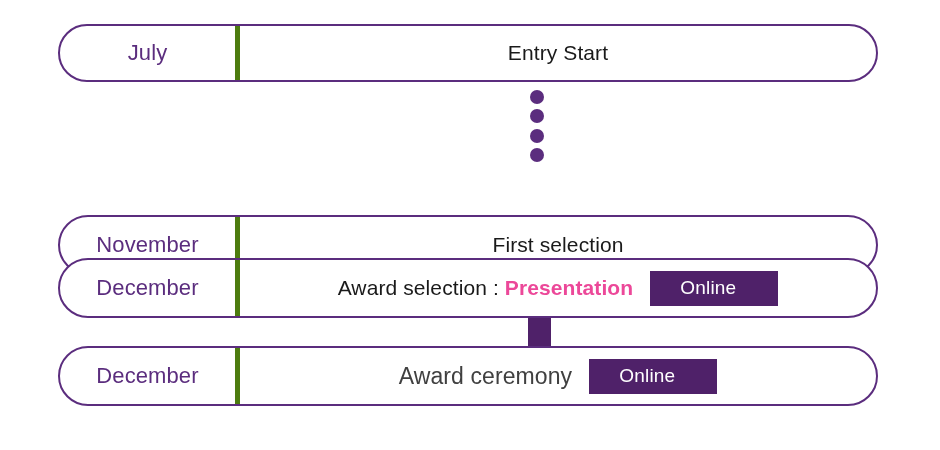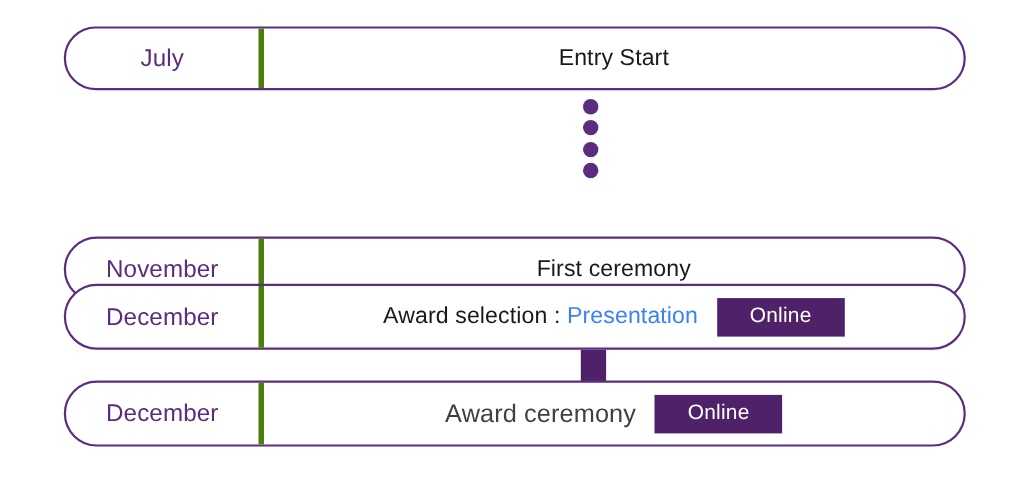--- a/index.html
+++ b/index.html
@@ -57,37 +57,37 @@
     padding: 0 14px;
     white-space: nowrap;
   }
 
   .row-label {
     font-size: 21px;
     color: #1A1A1A;
     letter-spacing: 0.1px;
   }
 
-  .row-label .accent-blue  { color: #3b82f6; }
+  .row-label .accent-blue  { color: #ec4899; font-weight: bold; }
 
   .label-orange {
     font-size: 23px;
     color: #404040;
     letter-spacing: 0.1px;
   }
 
   .badge {
     display: inline-flex;
     align-items: center;
     justify-content: center;
     background: #4F2169;
     color: #ffffff;
     font-size: 19px;
     letter-spacing: 0.2px;
-    padding: 6px 30px 7px 30px;
+    padding: 6px 42px 7px 30px;
   }
 
   
   .connector-dots {
     position: absolute;
     left: 529px;
     width: 16px;
     display: flex;
     flex-direction: column;
     align-items: center;
@@ -134,21 +134,21 @@
   <div class="connector-dots" id="connector-1">
     <span class="dot"></span>
     <span class="dot"></span>
     <span class="dot"></span>
     <span class="dot"></span>
   </div>
 
   <div class="row" id="row-2">
     <div class="row-month">November</div>
     <div class="row-body">
-      <span class="row-label">First ceremony</span>
+      <span class="row-label">First selection</span>
     </div>
   </div>
 
   <div class="connector-bar" id="connector-2"></div>
 
   <div class="row" id="row-3">
     <div class="row-month">December</div>
     <div class="row-body">
       <span class="row-label"><span>Award selection : </span><span class="accent-blue">Presentation</span></span>
       <span class="badge">Online</span>

